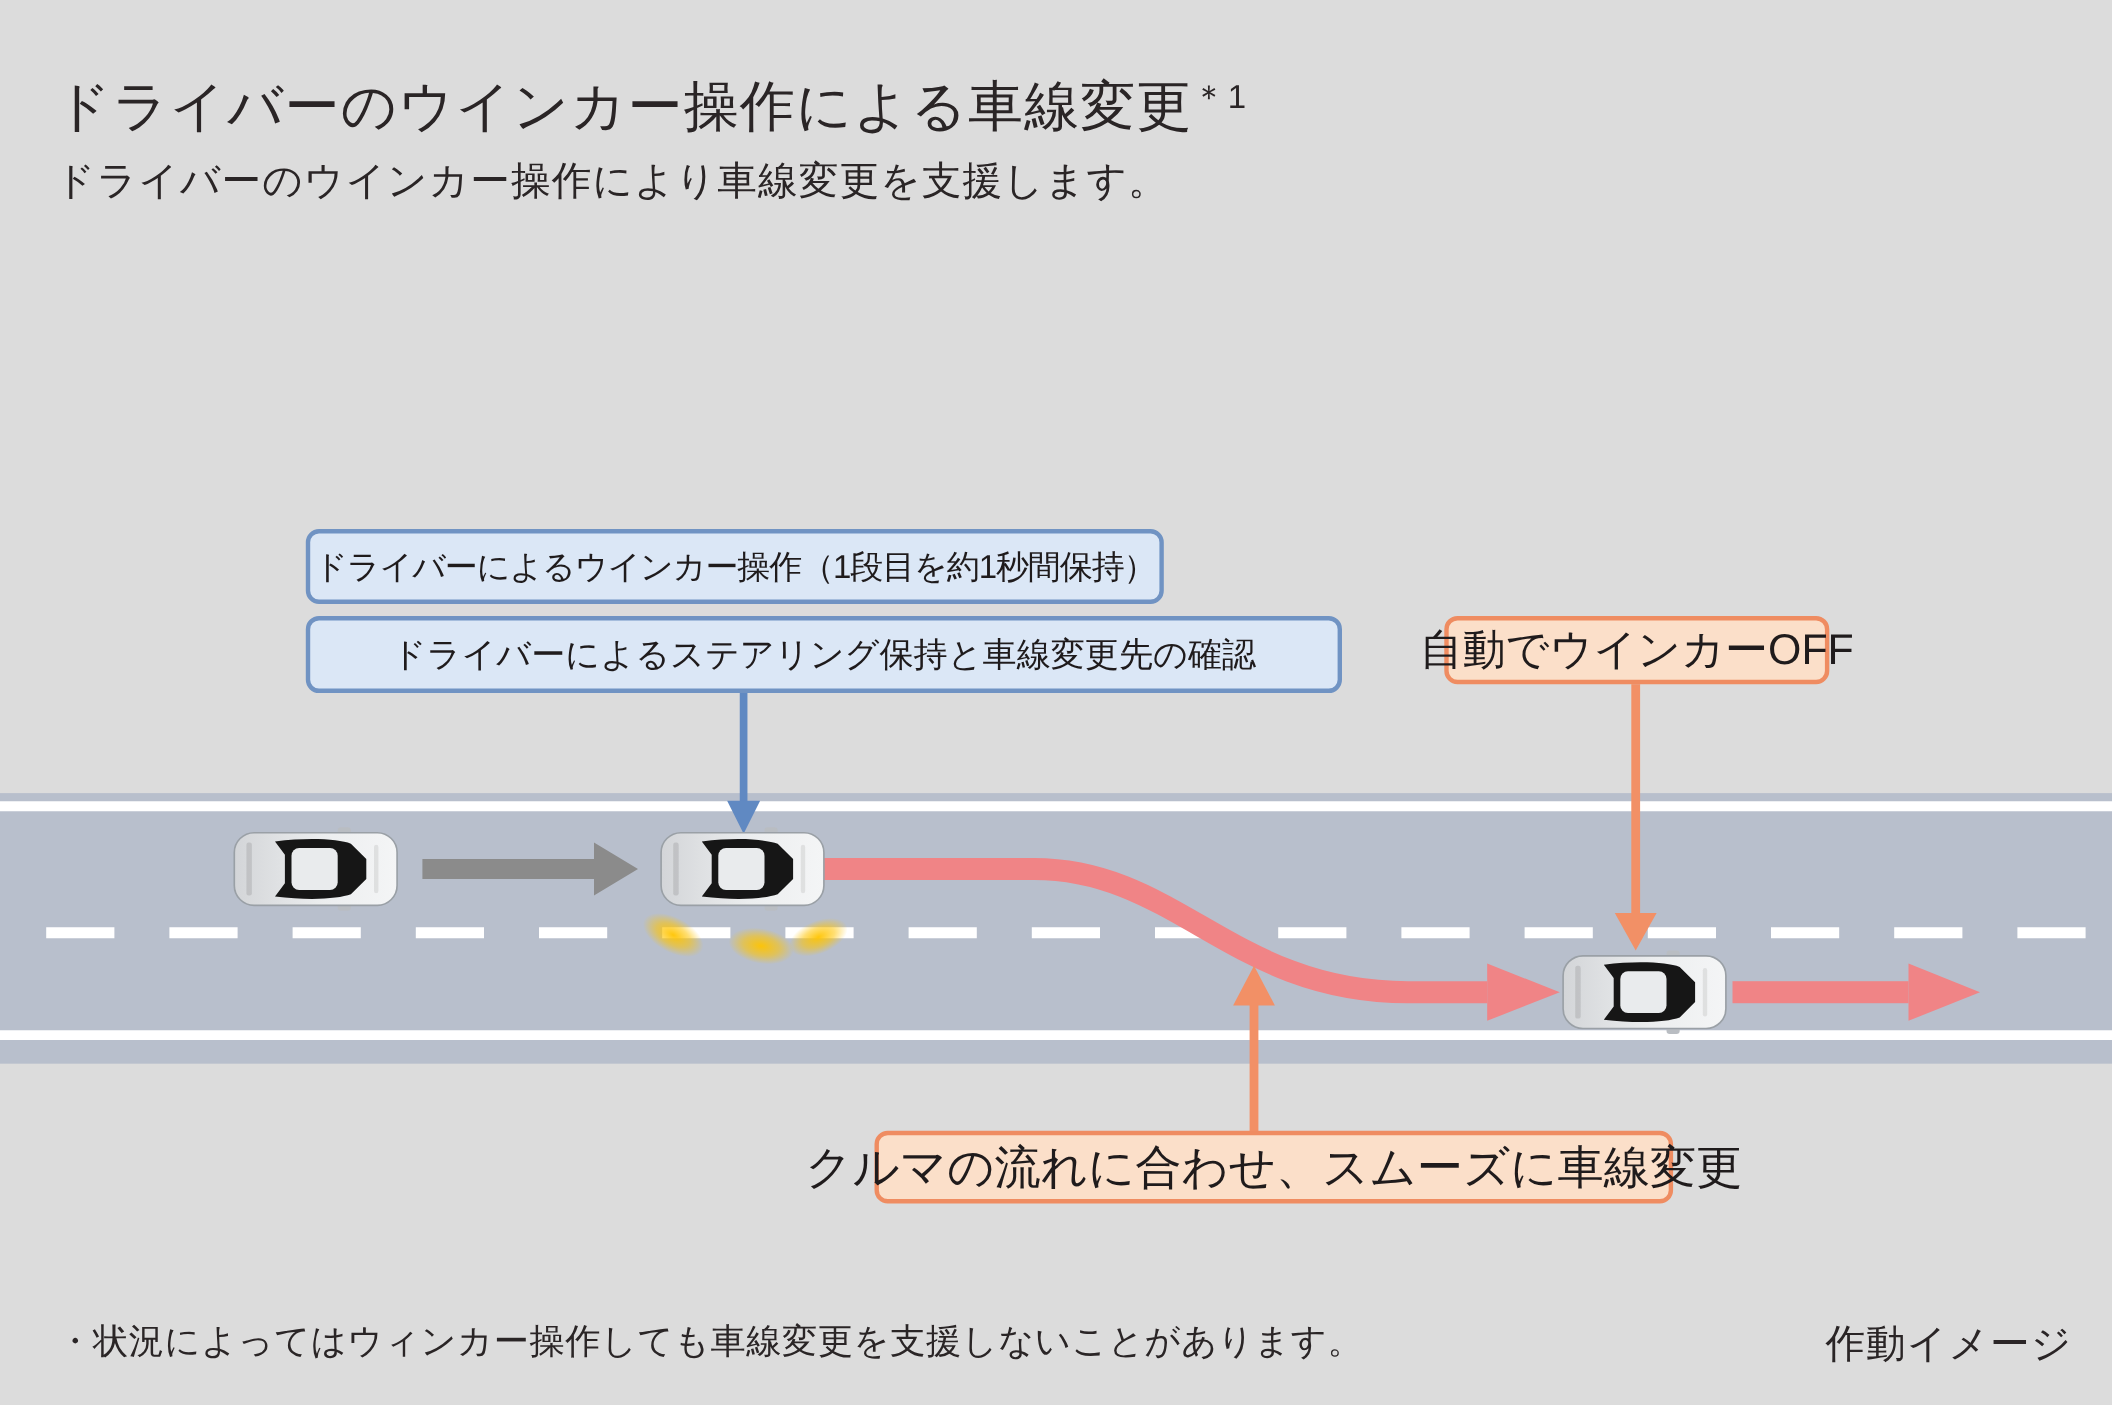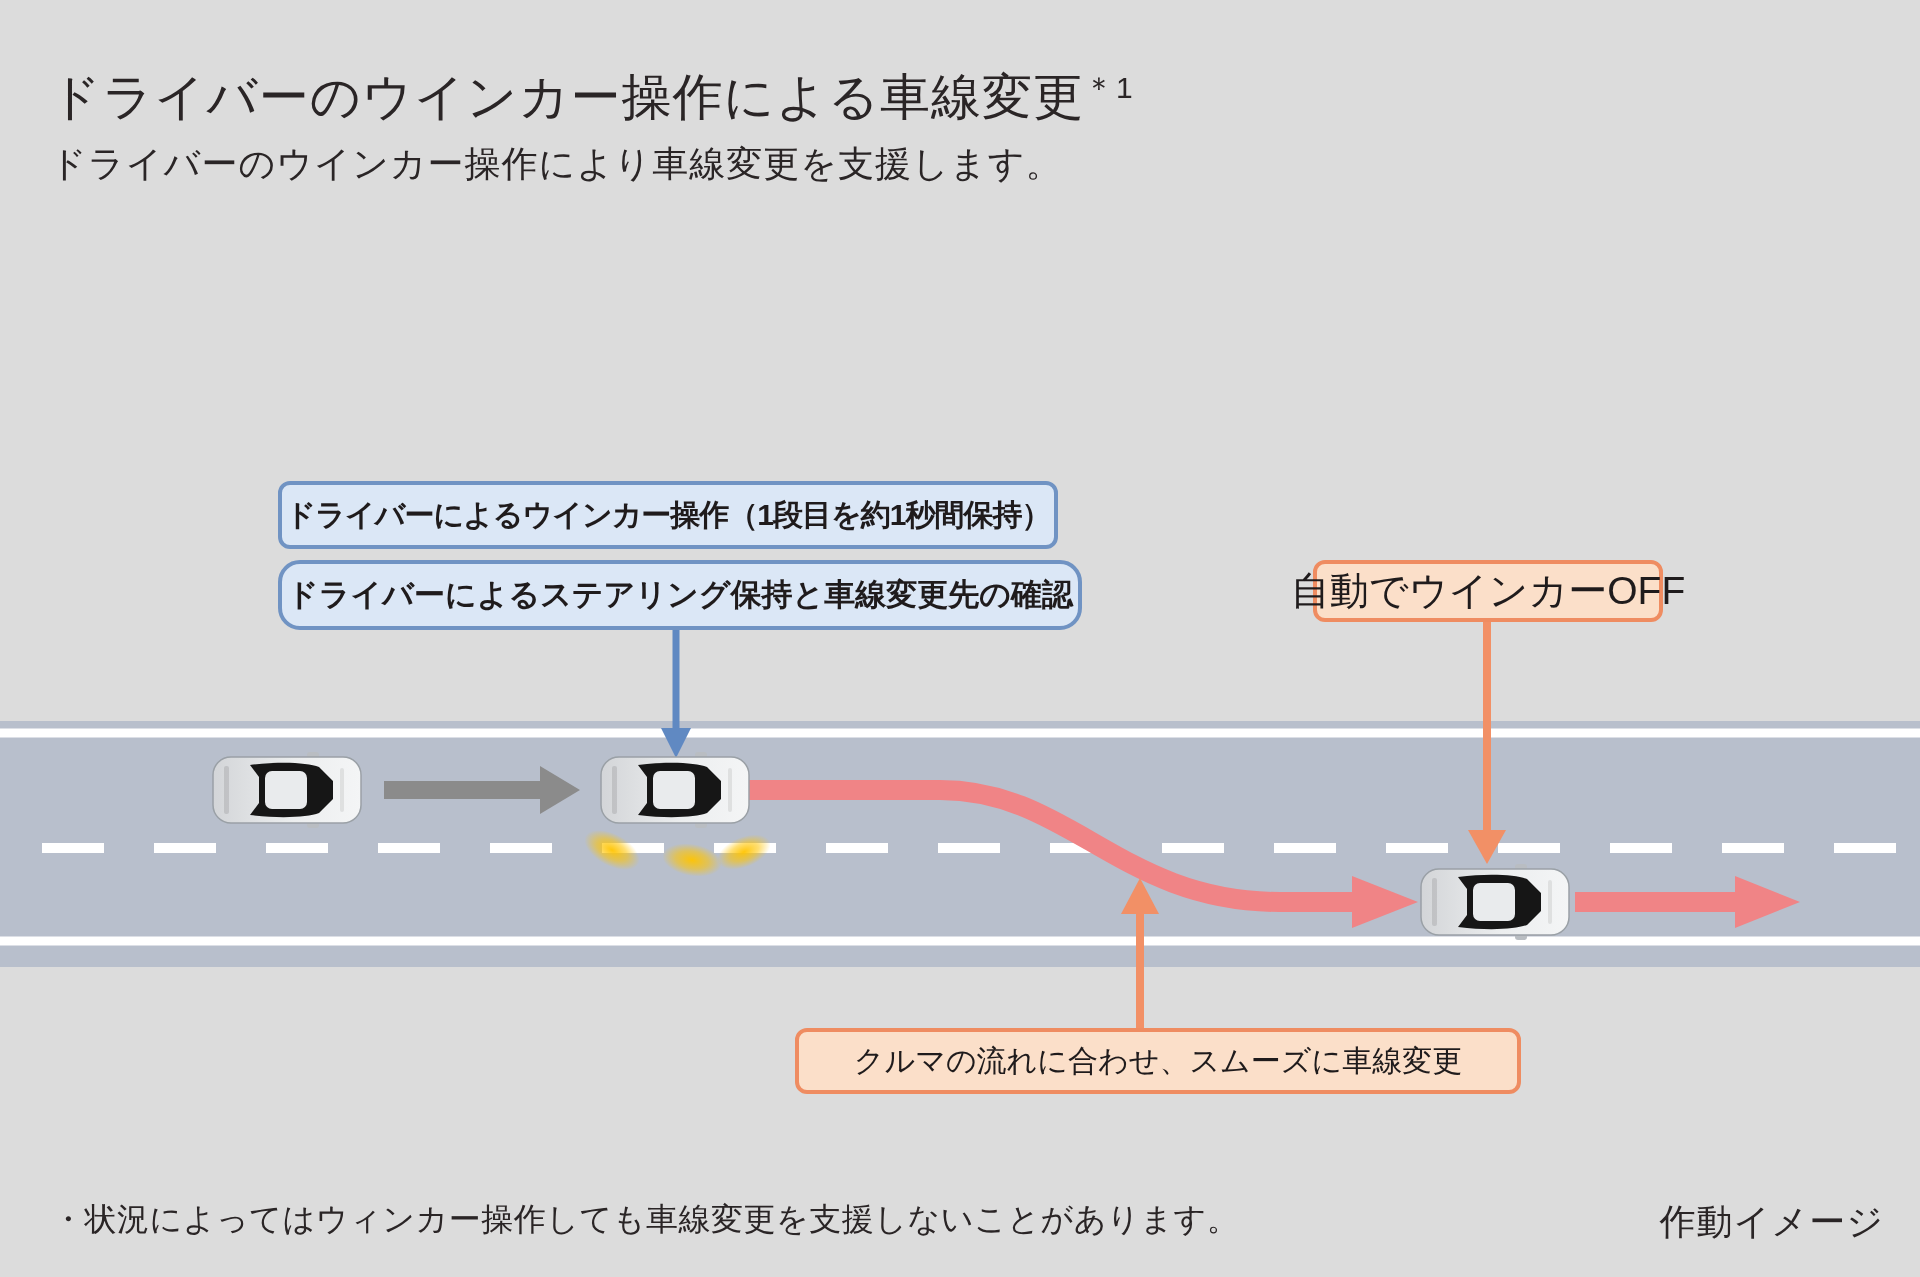--- a/index.html
+++ b/index.html
@@ -20,26 +20,26 @@
     left:50px;top:64px;font-size:50px;letter-spacing:1px;white-space:nowrap;
   }
   .title sup{font-size:30px;vertical-align:16px;letter-spacing:2px;}
   .subtitle{
     left:50px;top:140px;font-size:36px;letter-spacing:1px;white-space:nowrap;
   }
   .callout{
     box-sizing:border-box;display:flex;align-items:center;justify-content:center;
     white-space:nowrap;border-radius:12px;color:#1f1b1c;
   }
-  .callout.blue{background:var(--blue-fill);border:4px solid var(--blue-border);font-weight:bold;}
+  .callout.blue{background:var(--blue-fill);border:4px solid var(--blue-border);}
   .callout.orange{background:var(--orange-fill);border:4px solid var(--orange-border);}
   .co-blue1{left:278px;top:481px;width:780px;height:68px;font-size:30px;letter-spacing:-1px;}
-  .co-blue2{left:278px;top:560px;width:804px;height:70px;font-size:31px;border-radius:22px;}
+  .co-blue2{left:278px;top:560px;width:942px;height:70px;font-size:31px;}
   .co-off{left:1313px;top:560px;width:350px;height:62px;font-size:39px;}
-  .co-smooth{left:795px;top:1028px;width:726px;height:66px;font-size:30px;}
+  .co-smooth{left:795px;top:1028px;width:726px;height:66px;font-size:42px;}
   .footer-note{left:52px;top:1198px;font-size:32px;letter-spacing:0.5px;white-space:nowrap;}
   .footer-caption{right:36px;top:1198px;font-size:36px;letter-spacing:1px;white-space:nowrap;text-align:center;}
   svg.scene{left:0;top:0;}
 </style>
 </head>
 <body>
 
 <svg class="scene abs" width="1920" height="1277" viewBox="0 0 1920 1277">
   <defs>
     <linearGradient id="carBody" x1="0" y1="0" x2="1" y2="0">

